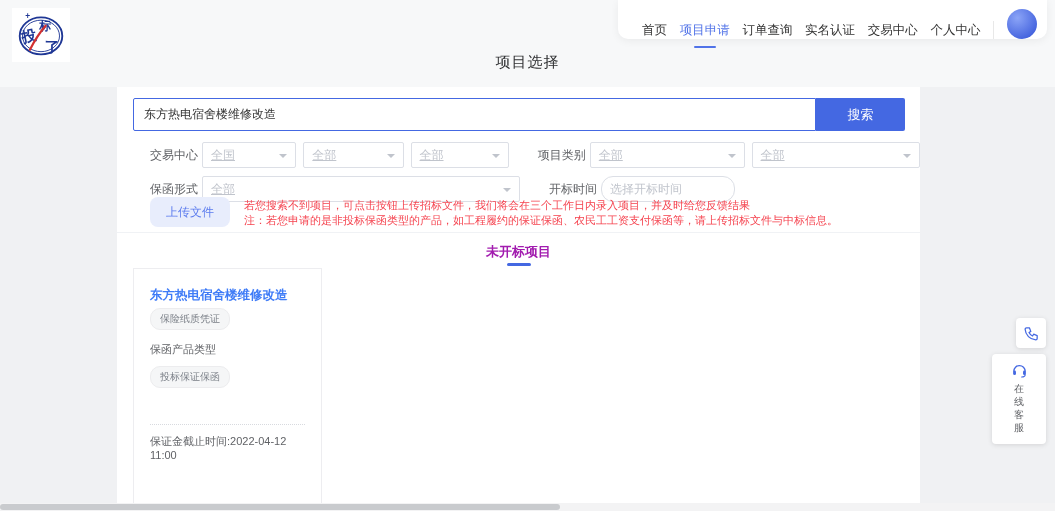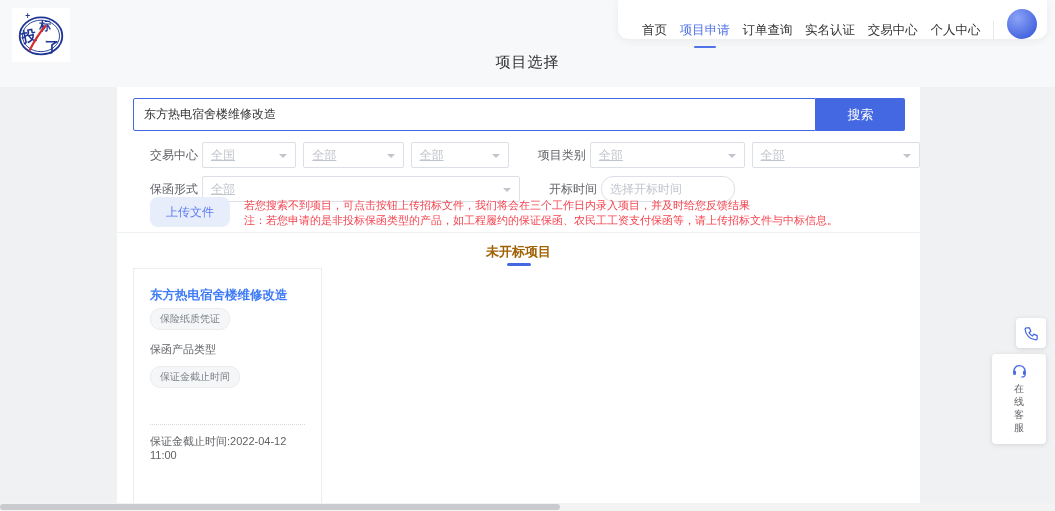--- a/index.html
+++ b/index.html
@@ -37,21 +37,21 @@
   .sel::after{content:"";position:absolute;right:8px;top:11px;border:4px solid transparent;border-top-color:#c0c4cc;}
   .w1{width:96px}.w2{width:102px}.w3{width:100px}.w4{width:158px}.w5{width:172px;margin-right:0}.w6{width:318px}
   .date-input{border:1px solid #dcdfe6;border-radius:12px;height:26px;width:134px;padding:0 8px;font-size:12px;color:#333;box-sizing:border-box;outline:none;}
   .date-input::placeholder{color:#c0c4cc;}
 
   .upload-row{position:absolute;left:33px;top:110px;display:flex;gap:14px;align-items:flex-start;}
   .upload-btn{background:#e8edfc;color:#5c7cee;font-size:12px;border:none;border-radius:8px;height:30px;padding:0 16px;cursor:pointer;flex:none;}
   .notes{font-size:11px;color:#f5434f;line-height:15px;padding-top:1px;}
 
   .section{position:absolute;left:0;top:145px;width:100%;border-top:1px solid #f0f2f5;text-align:center;padding-top:9px;}
-  .section-title{display:inline-block;position:relative;color:#a16207;font-weight:bold;font-size:13px;cursor:pointer;}
+  .section-title{display:inline-block;position:relative;color:#a21caf;font-weight:bold;font-size:13px;cursor:pointer;}
   .section-title::after{content:"";position:absolute;left:50%;transform:translateX(-50%);bottom:-5px;width:24px;height:3px;background:#4468e2;border-radius:2px;}
 
   .card{position:absolute;left:16px;top:181px;width:189px;height:237px;border:1px solid #ededf0;box-sizing:border-box;
     padding:18px 16px 0;background:#fff;cursor:pointer;}
   .card-title{color:#3e7bf7;font-weight:bold;font-size:12.5px;margin-bottom:4px;}
   .card-label{font-size:11px;color:#606266;margin:12px 0 9px;}
   .card-tag{display:inline-block;background:#f5f6f7;border:1px solid #ececee;border-radius:10px;padding:3px 9px;font-size:10px;color:#7a7f87;}
   .card-divider{border-top:1px dotted #d8dadf;margin-top:36px;}
   .card-deadline{font-size:11px;color:#606266;margin-top:9px;}
 
@@ -129,21 +129,21 @@
     </div>
 
     <div class="section">
       <span class="section-title">未开标项目</span>
     </div>
 
     <div class="card">
       <div class="card-title">东方热电宿舍楼维修改造</div>
       <span class="card-tag">保险纸质凭证</span>
       <div class="card-label">保函产品类型</div>
-      <span class="card-tag">保证金截止时间</span>
+      <span class="card-tag">投标保证保函</span>
       <div class="card-divider"></div>
       <div class="card-deadline">保证金截止时间:2022-04-12 11:00</div>
     </div>
 
   </div>
 
   <div class="float-box float-phone">
     <svg width="17" height="17" viewBox="0 0 24 24">
       <path d="M5 4h4l2 5-2.5 1.5a11 11 0 0 0 5 5L15 13l5 2v4a2 2 0 0 1-2 2A16 16 0 0 1 3 6a2 2 0 0 1 2-2" fill="none" stroke="#4468e2" stroke-width="1.8" stroke-linejoin="round" stroke-linecap="round"></path>
     </svg>

